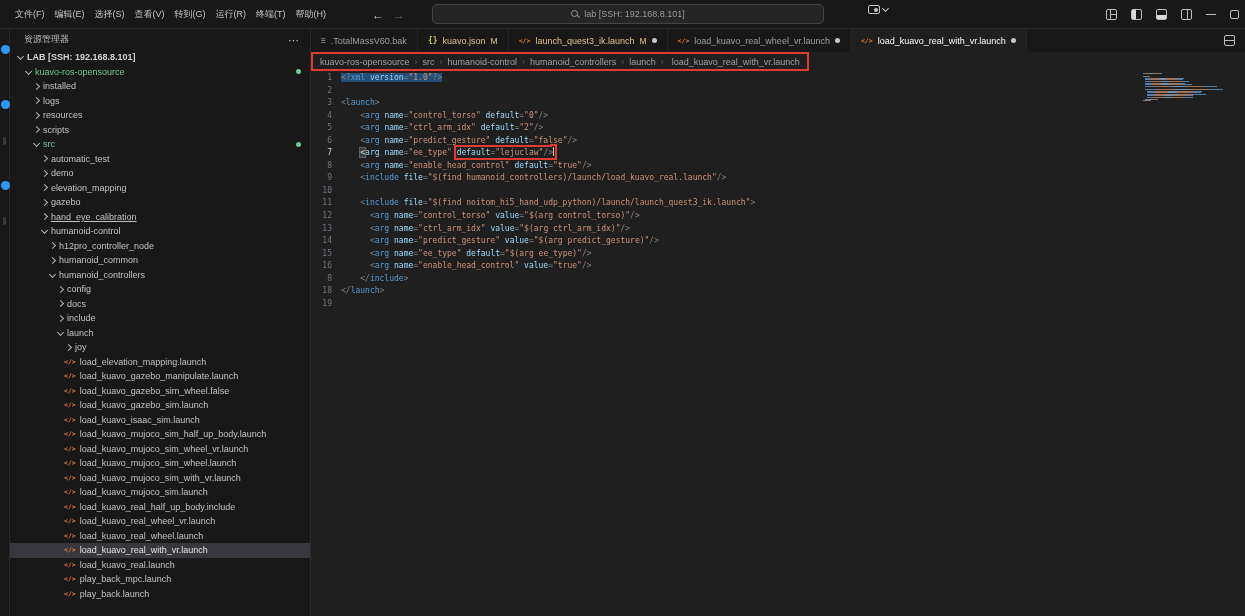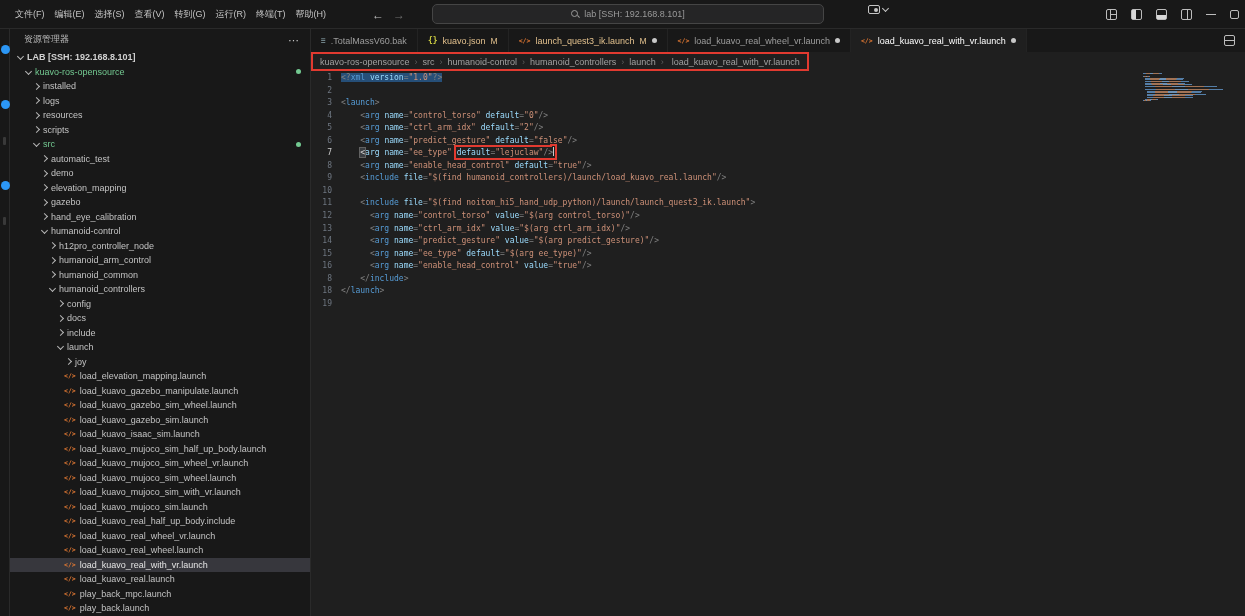--- a/index.html
+++ b/index.html
@@ -189,41 +189,37 @@
             <span>demo</span>
           </div>
           <div class="trow" style="padding-left: 30px;">
             <span class="twist closed"></span>
             <span>elevation_mapping</span>
           </div>
           <div class="trow" style="padding-left: 30px;">
             <span class="twist closed"></span>
             <span>gazebo</span>
           </div>
+          <div class="trow" style="padding-left: 30px; text-decoration: underline;">
+            <span class="twist closed"></span>
+            <span>hand_eye_calibration</span>
+          </div>
           <div class="trow" style="padding-left: 30px;">
-            <span class="twist closed"></span>
-            <span>hand_eye_calibration</span>
-          </div>
-          <div class="trow" style="padding-left: 30px;">
             <span class="twist open"></span>
             <span>humanoid-control</span>
           </div>
           <div class="trow" style="padding-left: 38px;">
             <span class="twist closed"></span>
             <span>h12pro_controller_node</span>
           </div>
+          <div class="trow" style="padding-left: 38px; text-align: right;">
+            <span class="twist closed"></span>
+            <span>humanoid_common</span>
+          </div>
           <div class="trow" style="padding-left: 38px;">
-            <span class="twist closed"></span>
-            <span>humanoid_arm_control</span>
-          </div>
-          <div class="trow" style="padding-left: 38px; text-align: right;">
-            <span class="twist closed"></span>
-            <span>humanoid_common</span>
-          </div>
-          <div class="trow" style="padding-left: 38px;">
             <span class="twist open"></span>
             <span>humanoid_controllers</span>
           </div>
           <div class="trow" style="padding-left: 46px; align-items: center;">
             <span class="twist closed"></span>
             <span>config</span>
           </div>
           <div class="trow" style="padding-left: 46px;">
             <span class="twist closed"></span>
             <span>docs</span>
@@ -243,21 +239,21 @@
           <div class="trow" style="padding-left: 54px;">
             <span class="ficon">&lt;/&gt;</span>
             <span>load_elevation_mapping.launch</span>
           </div>
           <div class="trow" style="padding-left: 54px;">
             <span class="ficon">&lt;/&gt;</span>
             <span>load_kuavo_gazebo_manipulate.launch</span>
           </div>
           <div class="trow" style="padding-left: 54px;">
             <span class="ficon">&lt;/&gt;</span>
-            <span>load_kuavo_gazebo_sim_wheel.launch</span>
+            <span>load_kuavo_gazebo_sim_wheel.false</span>
           </div>
           <div class="trow" style="padding-left: 54px;">
             <span class="ficon">&lt;/&gt;</span>
             <span>load_kuavo_gazebo_sim.launch</span>
           </div>
           <div class="trow" style="padding-left: 54px;">
             <span class="ficon">&lt;/&gt;</span>
             <span>load_kuavo_isaac_sim.launch</span>
           </div>
           <div class="trow" style="padding-left: 54px;">

